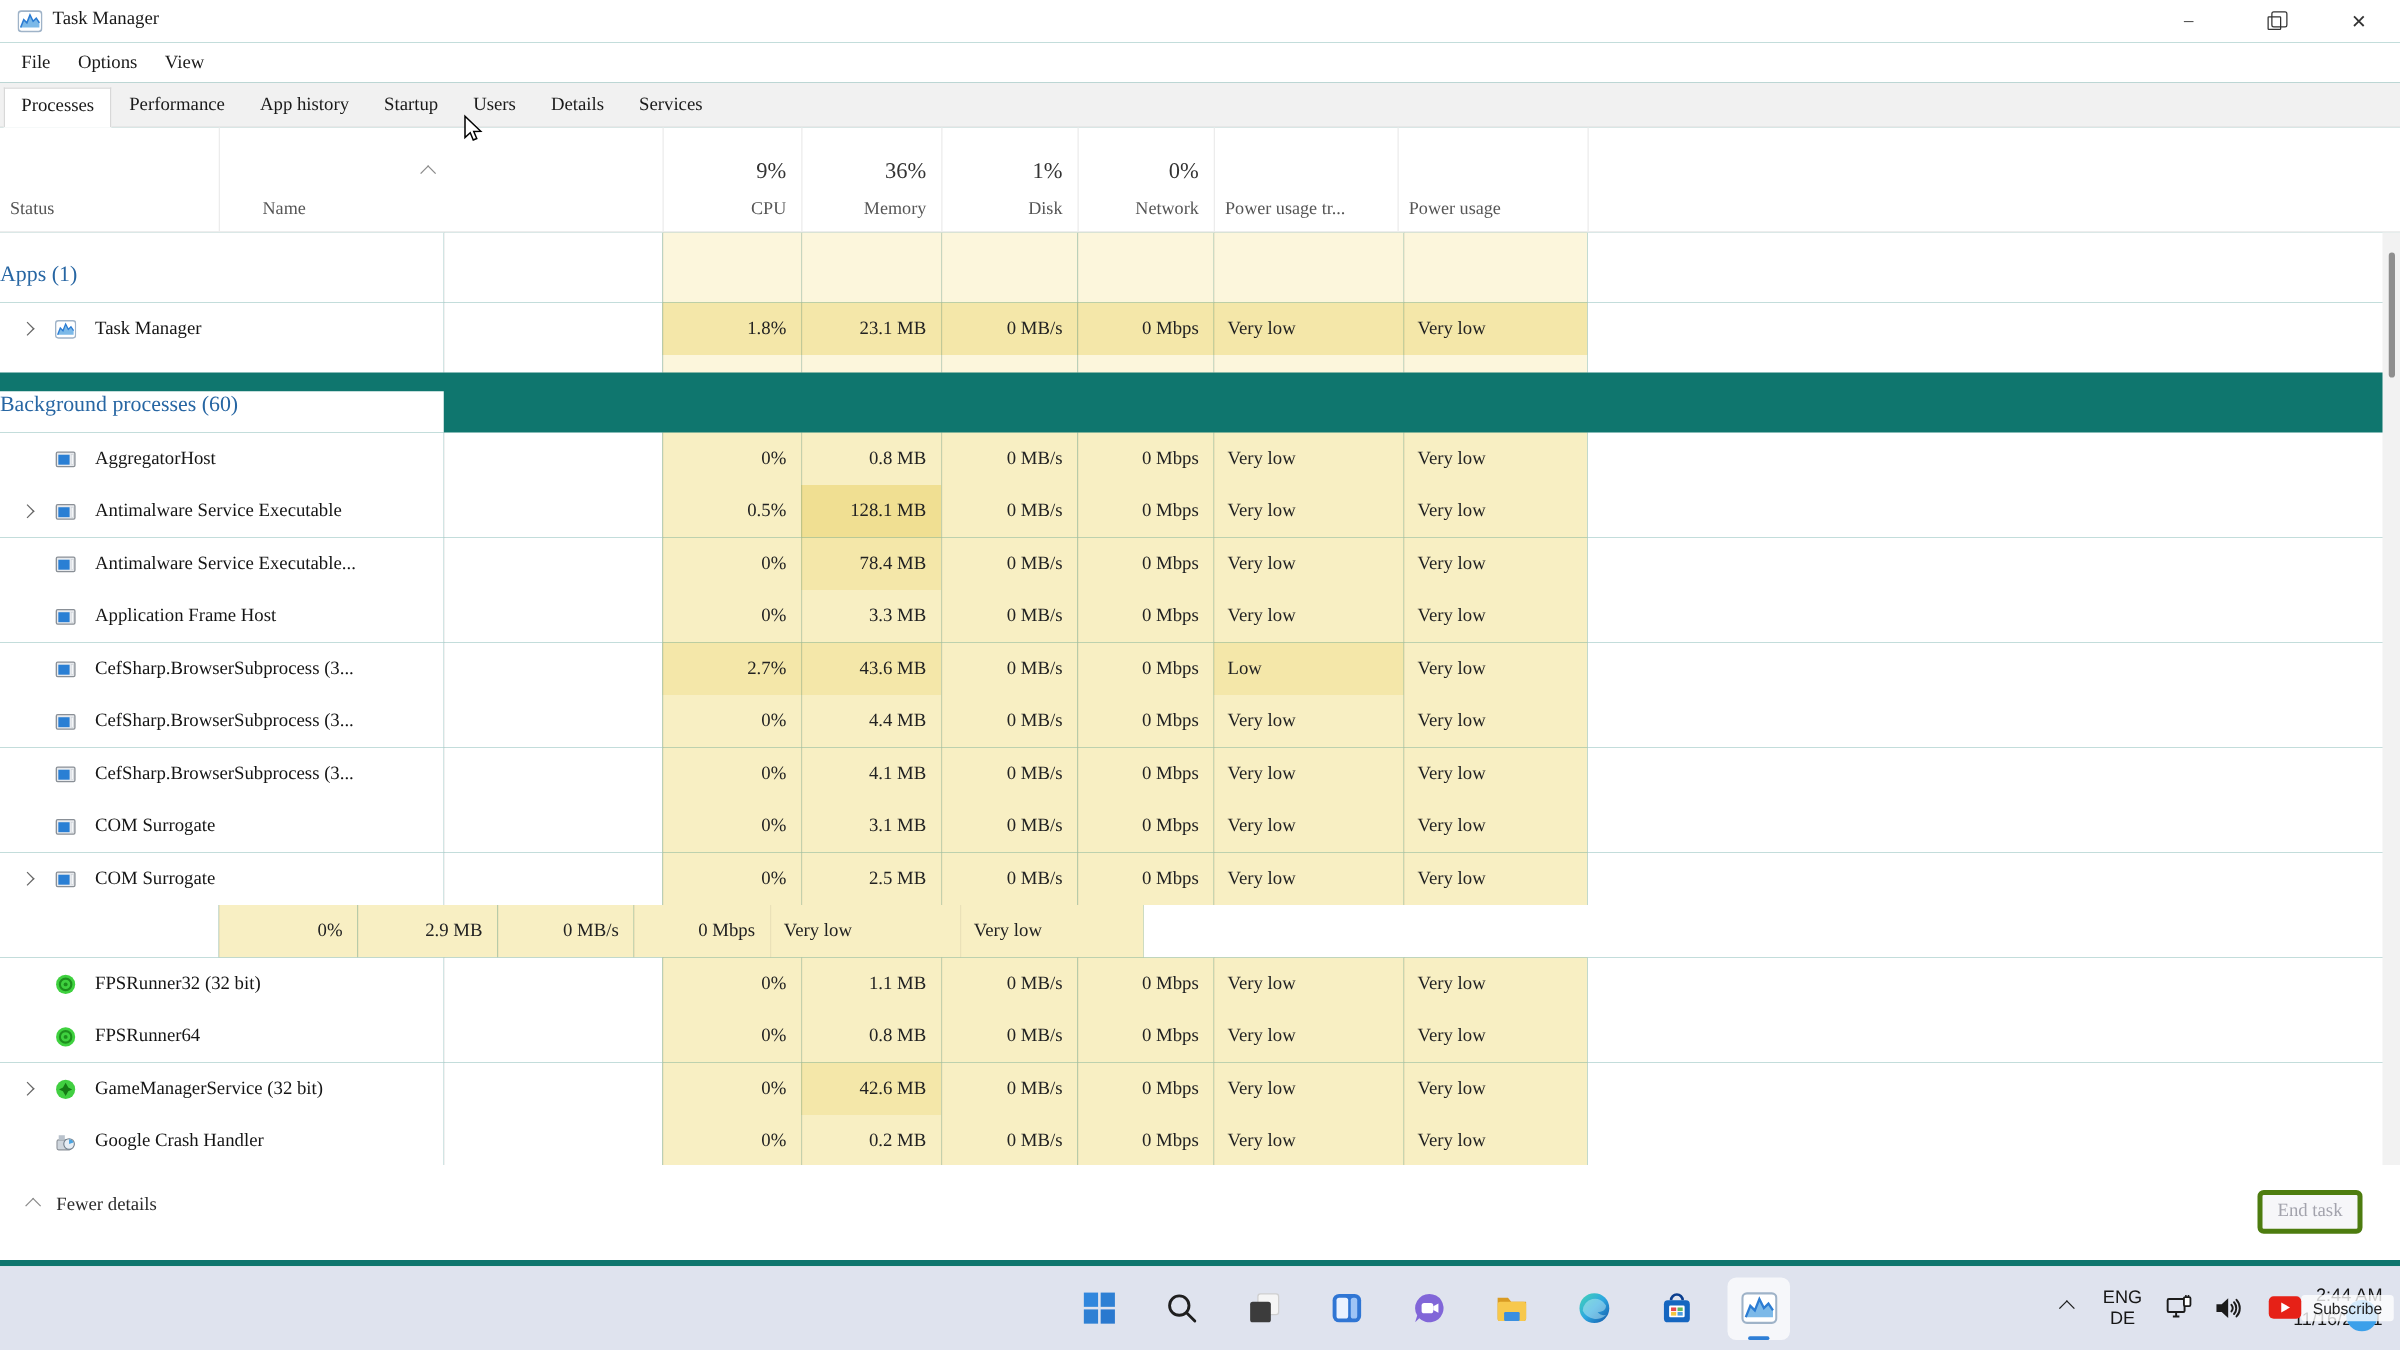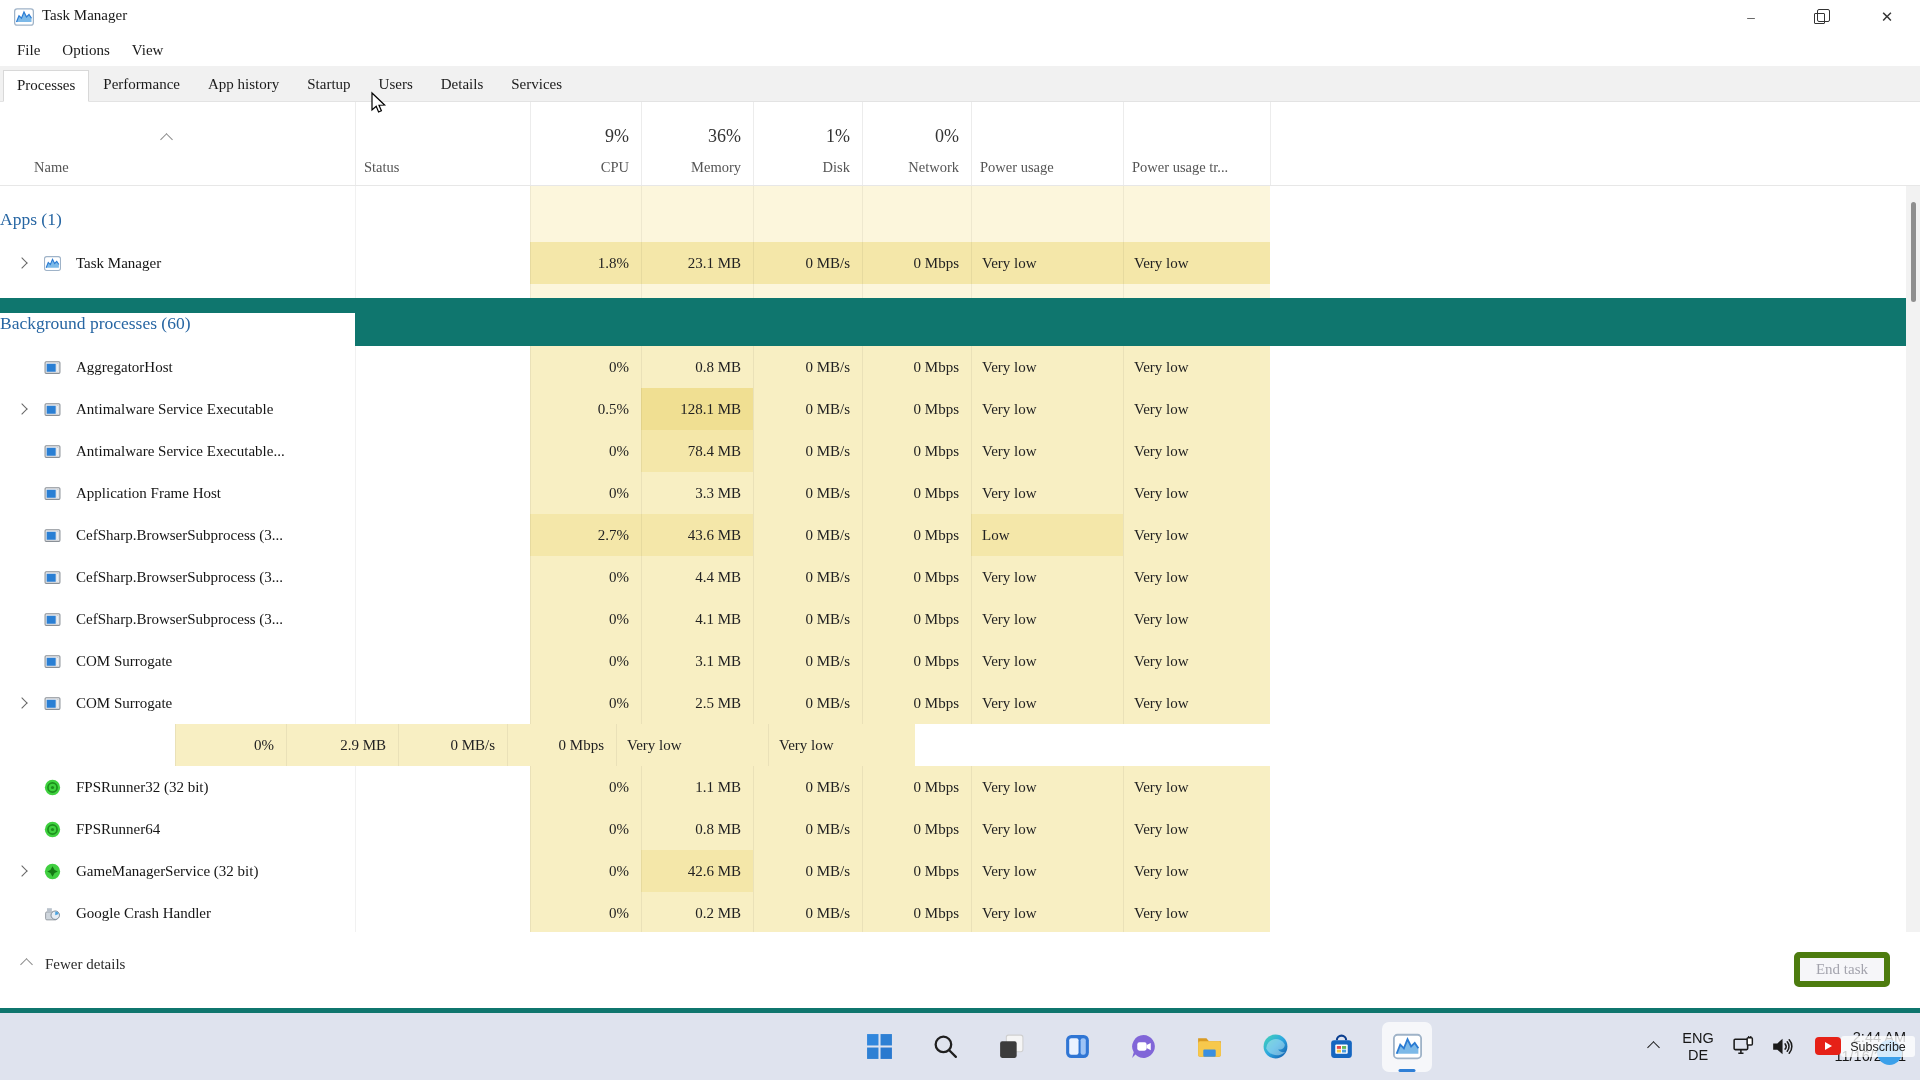--- a/index.html
+++ b/index.html
@@ -64,21 +64,21 @@
   .txt { display:flex; align-items:center; padding-left:10px; font-size:15px; color:#222; }
 
   
   .sb-track { position:absolute; right:0; top:186px; width:14px; height:748px; background:#f2f2f2; }
   .sb-thumb { position:absolute; right:4px; top:16px; width:5px; height:100px; background:#8f8f8f; border-radius:3px; }
 
   
   .footer-sep { position:absolute; left:0; top:936px; width:100%; height:1px; background:#e2e2e2; }
   .footer { position:absolute; left:0; top:932px; width:100%; height:76px; background:#fff; }
   .fewer { position:absolute; left:22px; top:24px; display:flex; align-items:center; gap:14px; font-size:15px; color:#2b2b2b; }
-  .endtask { position:absolute; right:30px; top:20px; width:96px; height:35px; background:#f6f6f9; border:6px solid #4d7c0f; border-radius:5px; color:#a3a3ad; font-size:15px; display:flex; align-items:center; justify-content:center; }
+  .endtask { position:absolute; right:30px; top:20px; width:84px; height:35px; background:#f6f6f9; border:4px solid #4d7c0f; border-radius:5px; color:#a3a3ad; font-size:15px; display:flex; align-items:center; justify-content:center; }
 
   
   .taskbar { position:absolute; left:0; top:1013px; width:1920px; height:67px; background:#dfe3ee; }
   .tb-center { position:absolute; left:846px; top:0; height:100%; display:flex; align-items:center; }
   .tb-slot { width:66px; height:54px; display:flex; align-items:center; justify-content:center; position:relative; border-radius:6px; }
   .tb-slot svg { width:29px; height:29px; }
   .tb-slot.active { }
   .tb-slot.active .hl { position:absolute; left:8px; top:2px; width:50px; height:50px; background:rgba(255,255,255,0.72); border-radius:7px; }
   .tb-slot.active svg { position:relative; }
   .tb-slot.active .pill { position:absolute; bottom:2px; left:50%; transform:translateX(-50%); width:17px; height:3px; border-radius:2px; background:#2f7fd6; }
@@ -133,48 +133,48 @@
       <div class="tab active">Processes</div>
       <div class="tab">Performance</div>
       <div class="tab">App history</div>
       <div class="tab">Startup</div>
       <div class="tab">Users</div>
       <div class="tab">Details</div>
       <div class="tab">Services</div>
     </div>
 
   <div class="hdr">
+    <div class="cell c-status">
+      <span class="lbl lbl-left">Status</span>
+    </div>
     <div class="cell c-name">
       <span class="sortchev"><span class="chev up"></span></span>
       <span class="lbl lbl-name">Name</span>
     </div>
-    <div class="cell c-status">
-      <span class="lbl lbl-left">Status</span>
-    </div>
     <div class="cell c-cpu">
       <span class="pct">9%</span>
       <span class="lbl lbl-right">CPU</span>
     </div>
     <div class="cell c-mem">
       <span class="pct">36%</span>
       <span class="lbl lbl-right">Memory</span>
     </div>
     <div class="cell c-disk">
       <span class="pct">1%</span>
       <span class="lbl lbl-right">Disk</span>
     </div>
     <div class="cell c-net">
       <span class="pct">0%</span>
       <span class="lbl lbl-right">Network</span>
     </div>
+    <div class="cell c-trend">
+      <span class="lbl lbl-left">Power usage tr...</span>
+    </div>
     <div class="cell c-pow">
       <span class="lbl lbl-left">Power usage</span>
-    </div>
-    <div class="cell c-trend">
-      <span class="lbl lbl-left">Power usage tr...</span>
     </div>
     <div class="cell c-rest"></div>
   </div>
 
   <div class="tbody">
       <div class="trow group-row-0">
         <div class="namecell c-name">
           <div class="group-label">Apps (1)</div>
         </div>
         <div class="c-status"></div>

